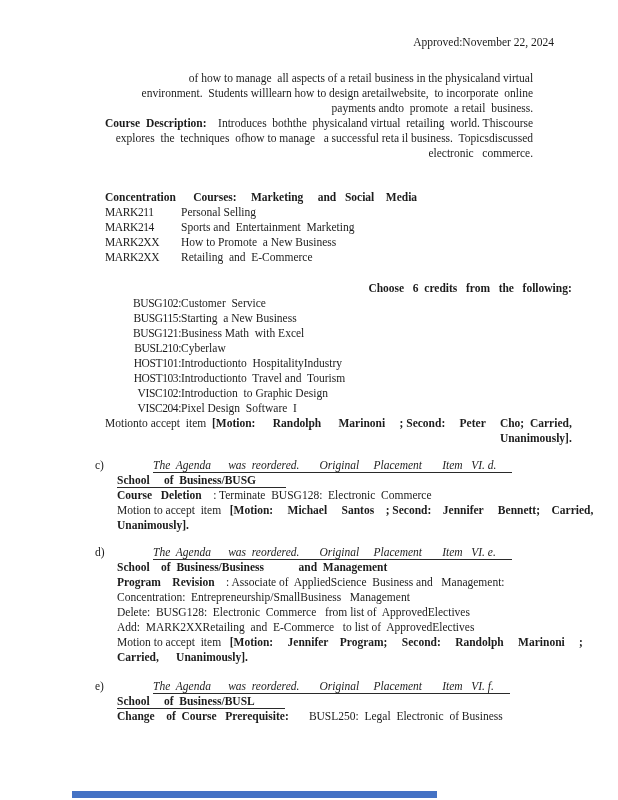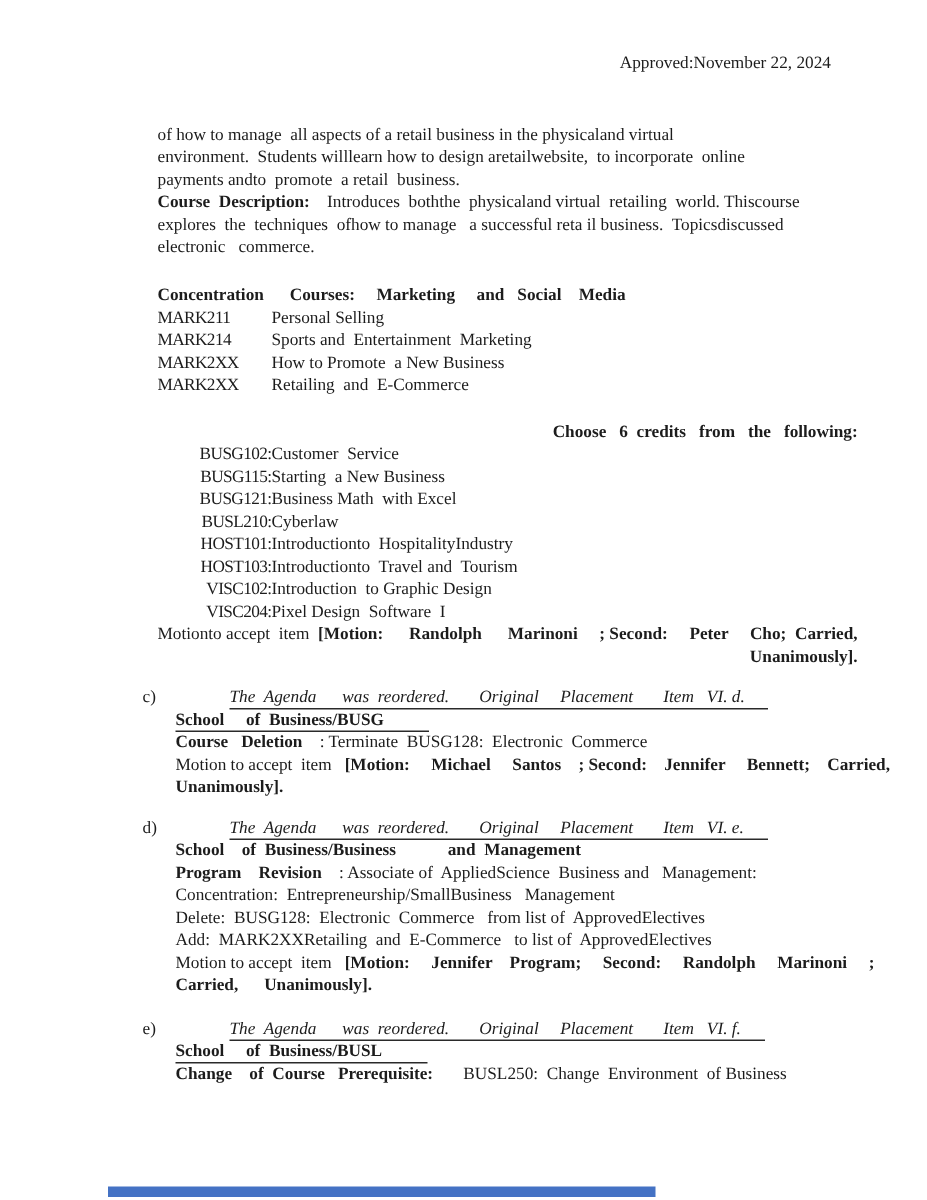--- a/index.html
+++ b/index.html
@@ -23,21 +23,21 @@
   .approved { position:absolute; top:36px; right:64px; white-space:pre; }
   .sel-bar { position:absolute; left:72px; top:791px; width:365px; height:7px; }
 </style>
 </head>
 <body>
 
 <div class="page">
 
   <div class="approved">Approved:November 22, 2024</div>
 
-  <div class="abs" style="top:83px; left:105px;">
+  <div class="abs" style="top:71px; left:105px;text-align:right;">
     <div class="line">of how to manage  all aspects of a retail business in the physicaland virtual</div>
     <div class="line">environment.  Students willlearn how to design aretailwebsite,  to incorporate  online</div>
     <div class="line">payments andto  promote  a retail  business.</div>
     <div class="line"><span class="b">Course  Description:</span><span>    Introduces  boththe  physicaland virtual  retailing  world. Thiscourse</span></div>
     <div class="line">explores  the  techniques  ofhow to manage   a successful reta il business.  Topicsdiscussed</div>
     <div class="line">electronic   commerce.</div>
   </div>
 
   <div class="abs" style="top:190px; left:105px;">
     <div class="line b">Concentration      Courses:     Marketing     and   Social    Media</div>
@@ -84,19 +84,19 @@
       <div class="line"><span>Motion to accept  item   </span><span class="b">[Motion:     Jennifer    Program;     Second:     Randolph     Marinoni     ;</span></div>
       <div class="line b">Carried,      Unanimously].</div>
     </div>
   </div>
 
   <div class="section" style="top:679px; left:95px;">
     <div class="marker">e)</div>
     <div class="content">
       <div class="line"><span class="iu">The  Agenda      was  reordered.       Original     Placement       Item   VI. f.</span></div>
       <div class="line"><span class="bu">School     of  Business/BUSL</span></div>
-      <div class="line"><span class="b">Change    of  Course   Prerequisite:</span><span>       BUSL250:  Change  Environment  of Business</span></div>
+      <div class="line"><span class="b">Change    of  Course   Prerequisite:</span><span>       BUSL250:  Legal  Electronic  of Business</span></div>
     </div>
   </div>
 
   <div class="sel-bar" style="background: rgb(68, 114, 196);"></div>
 
 </div>
 
 </body></html>

